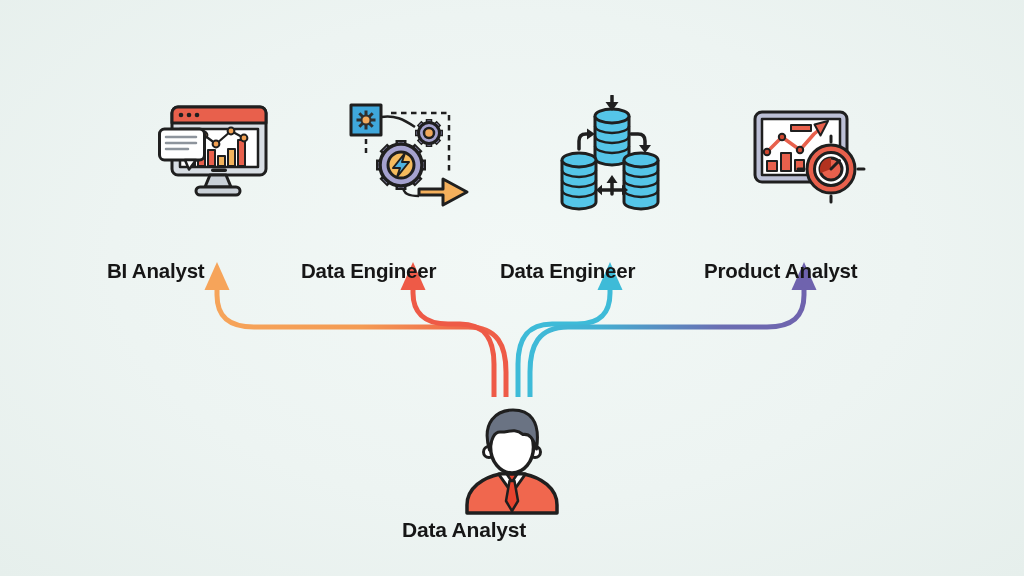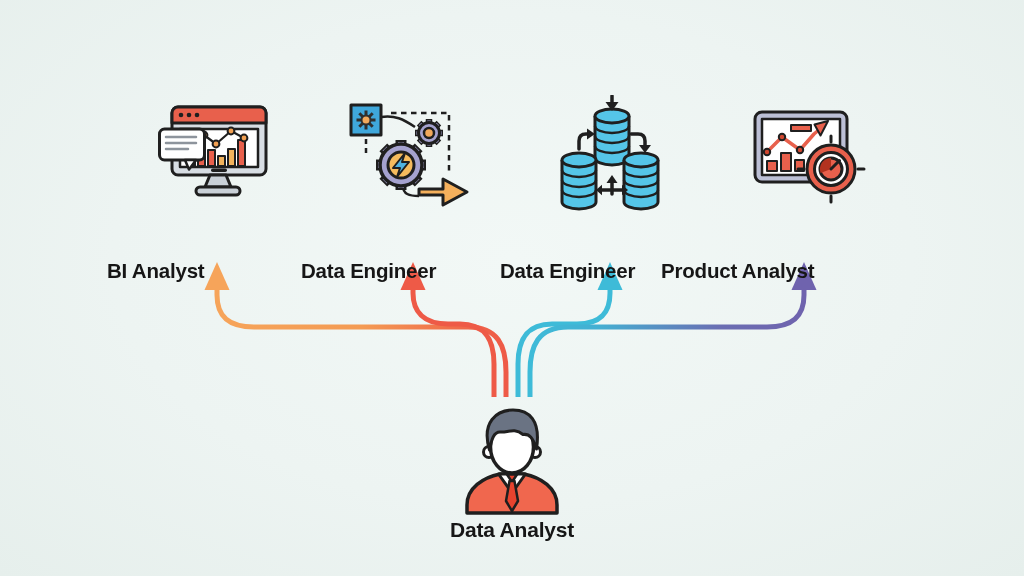--- a/index.html
+++ b/index.html
@@ -7,21 +7,21 @@
     position:relative;width:1024px;height:576px;overflow:hidden;
     background:radial-gradient(ellipse at 50% 45%, #f2f8f6 0%, #edf4f2 55%, #e6efec 100%);
     font-family:"Liberation Sans", sans-serif;
   }
   .abs{position:absolute;}
   .role-label{
     position:absolute;top:227px;width:220px;text-align:left;
     font-weight:700;font-size:20.5px;letter-spacing:-0.2px;color:#161616;margin-top:32px;
   }
   .source-label{
-    position:absolute;top:518px;left:402px;width:220px;text-align:center;
+    position:absolute;top:518px;left:402px;width:220px;text-align:left;
     font-weight:700;font-size:21px;letter-spacing:-0.2px;color:#161616;
   }
   svg{display:block;}
 </style>
 </head>
 <body>
 
 <div class="stage">
 
   <svg class="abs" style="left:0;top:0;" width="1024" height="576" viewBox="0 0 1024 576">
@@ -219,16 +219,16 @@
       <path d="M15 113 V105 C15 88 31 77.5 48 74 H72 C89 77.5 105 88 105 105 V113 Z" fill="#F0674E" stroke-width="3.5"></path>
       <path d="M46.5 74 L60 93 L73.5 74 Z" fill="#ffffff" stroke-width="3"></path>
       <polygon points="55,74.5 65,74.5 60,82" fill="#E8432E" stroke-width="2.5"></polygon>
       <polygon points="57.5,81 62.5,81 66,101 60,111 54,101" fill="#E8432E" stroke-width="2.5"></polygon>
     </g>
   </svg>
 
   <div class="role-label" style="left:107px;">BI Analyst</div>
   <div class="role-label" style="left:301px;">Data Engineer</div>
   <div class="role-label" style="left:500px;">Data Engineer</div>
-  <div class="role-label" style="left:661px;">Product Analyst</div>
+  <div class="role-label" style="left:704px;">Product Analyst</div>
   <div class="source-label">Data Analyst</div>
 
 </div>
 
 </body></html>

